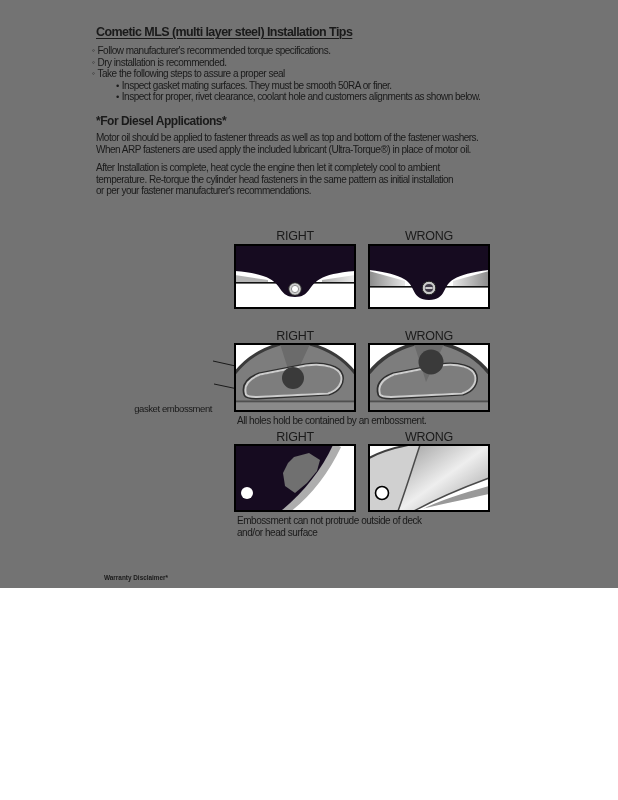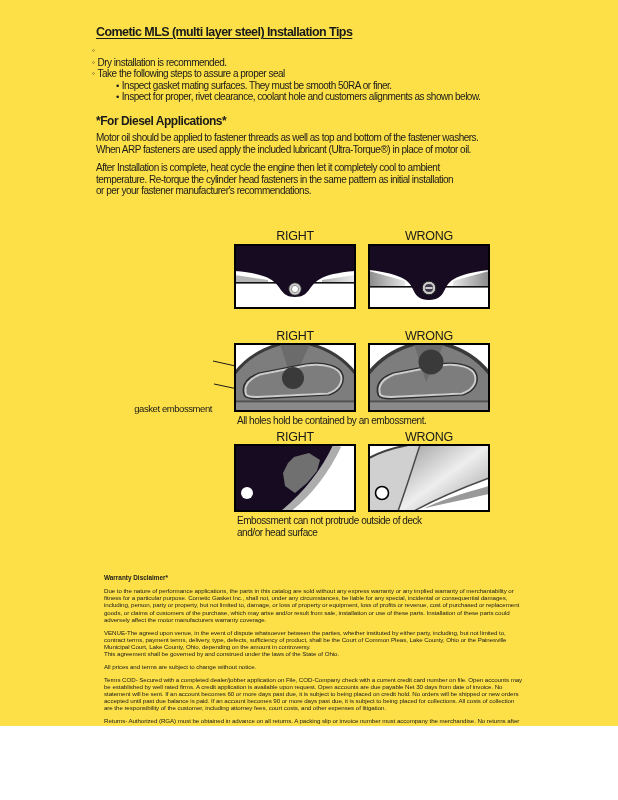--- a/index.html
+++ b/index.html
@@ -1,17 +1,17 @@
 <!DOCTYPE html>
 <html><head>
 <meta charset="utf-8">
 <style>
   html,body{margin:0;padding:0;background:#ffffff;}
   .page{
-    position:relative;width:618px;height:726px;background:#fde047;overflow:hidden;
+    position:relative;width:618px;height:588px;background:#737373;overflow:hidden;
     font-family:"Liberation Sans",sans-serif;color:#1a1a1a;
   }
   
   .title{
     position:absolute;left:96px;top:25px;margin:0;
     font-size:12.5px;font-weight:bold;letter-spacing:-0.045em;
     text-decoration:underline;text-underline-offset:2px;text-decoration-thickness:1.3px;
   }
   .bullets{position:absolute;left:92px;top:45px;margin:0;padding:0;list-style:none;
     font-size:10px;letter-spacing:-0.05em;line-height:11.6px;width:490px;}
@@ -49,20 +49,21 @@
 </head>
 <body>
 
 <div class="page">
 
   <h1 class="title">Cometic MLS (multi layer steel) Installation Tips</h1>
 
   <ul class="bullets">
     <li>
       <span class="mk circle">◦</span>
+      <span>Follow manufacturer's recommended torque specifications.</span>
     </li>
     <li>
       <span class="mk circle">◦</span>
       <span>Dry installation is recommended.</span>
     </li>
     <li>
       <span class="mk circle">◦</span>
       <span>Take the following steps to assure a proper seal</span>
     </li>
     <li class="sub">

